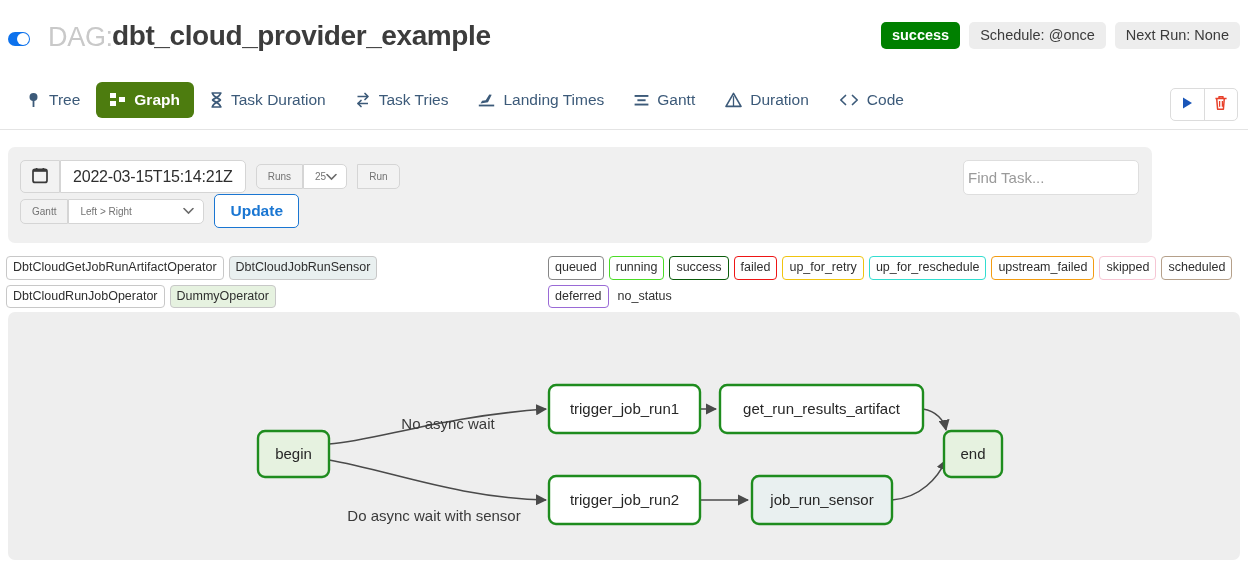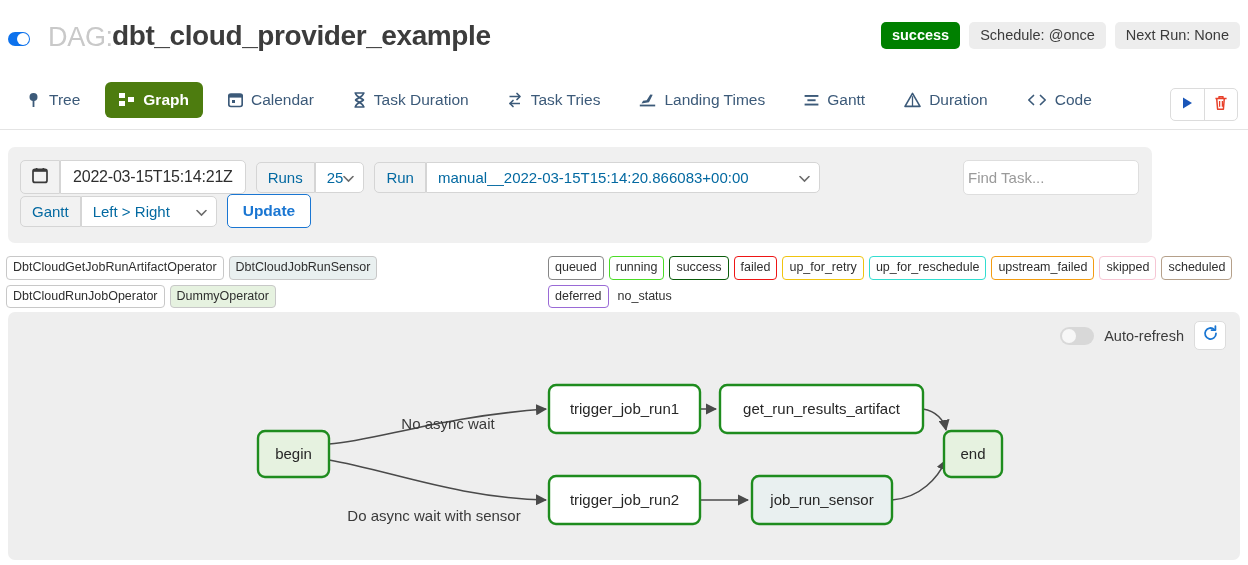--- a/index.html
+++ b/index.html
@@ -48,21 +48,21 @@
   }
   .badge.state-success {
     background: #008000; color: #ffffff; font-weight: 700;
   }
 
   
   .tabbar {
     position: absolute; left: 0; top: 82px; width: 1248px; height: 48px;
     border-bottom: 1px solid #e4e4e4;
   }
-  .tabs { position: absolute; left: 12px; top: 0; display: flex; gap: 11px; align-items: center; }
+  .tabs { position: absolute; left: 12px; top: 0; display: flex; gap: 2px; align-items: center; }
   .tab {
     display: flex; align-items: center; gap: 8px;
     padding: 9px 14px; border-radius: 6px;
     font-size: 15.5px; color: #3c5a79; white-space: nowrap;
     cursor: pointer;
   }
   .tab.active { background: #4d7c0f; color: #ffffff; font-weight: 700; }
   .tab svg { display: block; }
   .tab-actions {
     position: absolute; right: 10px; top: 6px;
@@ -78,22 +78,22 @@
   
   .toolbar-panel {
     position: absolute; left: 8px; top: 147px; width: 1144px; height: 96px;
     background: #f0f0f0; border-radius: 7px;
   }
   .ctl-row { position: absolute; display: flex; align-items: center; }
   .row1 { left: 12px; top: 13px; }
   .row2 { left: 12px; top: 47px; }
   .grp { display: flex; align-items: stretch; }
   .grp .seg {
-    border: 1px solid #d5d5d5; background: #f2f2f2; color: #0369a1;
-    font-size: 15px; padding: 6px 11px; display: flex; align-items: center;
+    border: 1px solid #d5d5d5; background: #f2f2f2; color: #737373;
+    font-size: 10px; padding: 6px 11px; display: flex; align-items: center;
     white-space: nowrap;
   }
   .grp .seg.lbl { background: #f2f2f2; }
   .grp .seg.input {
     background: #ffffff; font-size: 16px; letter-spacing: -0.2px; color: #2e2e2e;
     padding: 6px 12px;
   }
   .grp .seg.select {
     background: #ffffff; padding-right: 20px; position: relative;
   }
@@ -199,30 +199,20 @@
         <span>
           <svg width="16" height="16" viewBox="0 0 16 16">
               <rect x="0" y="1" width="6" height="5" fill="#fff"></rect>
               <rect x="0" y="9" width="6" height="5" fill="#fff"></rect>
               <rect x="9" y="5" width="6" height="5" fill="#fff"></rect>
             </svg>
         </span>
         <span>Graph</span>
       </div>
 
-      <div class="tab">
-        <span>
-          <svg width="15" height="16" viewBox="0 0 15 16">
-              <rect x="0.8" y="2" width="13.4" height="12.5" rx="2" fill="none" stroke="#3c5a79" stroke-width="1.7"></rect>
-              <rect x="0.8" y="2" width="13.4" height="3.6" fill="#3c5a79"></rect>
-              <rect x="4" y="8" width="3" height="3" fill="#3c5a79"></rect>
-            </svg>
-        </span>
-        <span>Calendar</span>
-      </div>
 
       <div class="tab">
         <span>
           <svg width="13" height="16" viewBox="0 0 13 16">
               <path d="M1.5 1h10M1.5 15h10M2.5 1c0 4 8 6 8 7s-8 3-8 7" fill="none" stroke="#3c5a79" stroke-width="1.7"></path>
               <path d="M10.5 1c0 4-8 6-8 7s8 3 8 7" fill="none" stroke="#3c5a79" stroke-width="1.7"></path>
             </svg>
         </span>
         <span>Task Duration</span>
       </div>
@@ -320,28 +310,20 @@
           <span class="caret">
             <svg width="11" height="7" viewBox="0 0 11 7">
                 <path d="M1 1l4.5 4.5L10 1" fill="none" stroke="#6b6b6b" stroke-width="1.6" stroke-linecap="round"></path>
               </svg>
           </span>
         </div>
       </div>
 
       <div class="grp" style="margin-left:10px">
         <div class="seg lbl">Run</div>
-        <div class="seg select" style="min-width:394px">
-          <span>manual__2022-03-15T15:14:20.866083+00:00</span>
-          <span class="caret">
-            <svg width="11" height="7" viewBox="0 0 11 7">
-                <path d="M1 1l4.5 4.5L10 1" fill="none" stroke="#6b6b6b" stroke-width="1.6" stroke-linecap="round"></path>
-              </svg>
-          </span>
-        </div>
       </div>
     </div>
 
     <div class="ctl-row row2">
       <div class="grp">
         <div class="seg lbl">Gantt</div>
         <div class="seg select" style="min-width:136px">
           <span>Left &gt; Right</span>
           <span class="caret">
             <svg width="11" height="7" viewBox="0 0 11 7">
@@ -356,34 +338,20 @@
     <div class="find-task">Find Task...</div>
   </div>
 
   <div class="legend-area">
     <div class="legend-ops" id="legend-ops"><span class="chip" style="border-color: rgb(200, 200, 200); background: rgb(255, 255, 255);">DbtCloudGetJobRunArtifactOperator</span><span class="chip" style="border-color: rgb(200, 200, 200); background: rgb(233, 240, 240);">DbtCloudJobRunSensor</span><span class="chip" style="border-color: rgb(200, 200, 200); background: rgb(255, 255, 255);">DbtCloudRunJobOperator</span><span class="chip" style="border-color: rgb(200, 200, 200); background: rgb(230, 242, 224);">DummyOperator</span></div>
     <div class="legend-states" id="legend-states"><span class="chip" style="border-color: rgb(134, 134, 134); background: rgb(255, 255, 255);">queued</span><span class="chip" style="border-color: rgb(75, 220, 38); background: rgb(255, 255, 255);">running</span><span class="chip" style="border-color: rgb(10, 92, 10); background: rgb(255, 255, 255);">success</span><span class="chip" style="border-color: rgb(238, 21, 21); background: rgb(255, 255, 255);">failed</span><span class="chip" style="border-color: rgb(240, 196, 15); background: rgb(255, 255, 255);">up_for_retry</span><span class="chip" style="border-color: rgb(50, 221, 208); background: rgb(255, 255, 255);">up_for_reschedule</span><span class="chip" style="border-color: rgb(243, 156, 18); background: rgb(255, 255, 255);">upstream_failed</span><span class="chip" style="border-color: rgb(246, 198, 212); background: rgb(255, 255, 255);">skipped</span><span class="chip" style="border-color: rgb(181, 160, 138); background: rgb(255, 255, 255);">scheduled</span><span class="chip" style="border-color: rgb(154, 106, 214); background: rgb(255, 255, 255);">deferred</span><span class="chip plain">no_status</span></div>
   </div>
 
   <div class="graph-panel">
 
-    <div class="refresh-row">
-      <div class="switch">
-        <div class="knob"></div>
-      </div>
-      <div class="refresh-label">Auto-refresh</div>
-      <div class="refresh-btn">
-        <span>
-          <svg width="17" height="17" viewBox="0 0 17 17">
-            <path d="M14 8.5a5.5 5.5 0 1 1-1.7-3.95" fill="none" stroke="#1a76d2" stroke-width="1.8" stroke-linecap="round"></path>
-            <path d="M13.4 1.2v3.9h-3.9" fill="none" stroke="#1a76d2" stroke-width="1.8" stroke-linecap="round" stroke-linejoin="round"></path>
-          </svg>
-        </span>
-      </div>
-    </div>
 
     <svg class="graph-svg" width="1232" height="248" viewBox="0 0 1232 248">
       <defs>
         <marker id="arrow" viewBox="0 0 10 10" refX="9" refY="5" markerWidth="7" markerHeight="7" orient="auto-start-reverse">
           <path d="M 0 0 L 10 5 L 0 10 z" fill="#4a4a4a"></path>
         </marker>
       </defs>
 
       <g>
         <path d="M321 132 C 370 128, 430 105, 538 97" fill="none" stroke="#4a4a4a" stroke-width="1.6" marker-end="url(#arrow)"></path>

